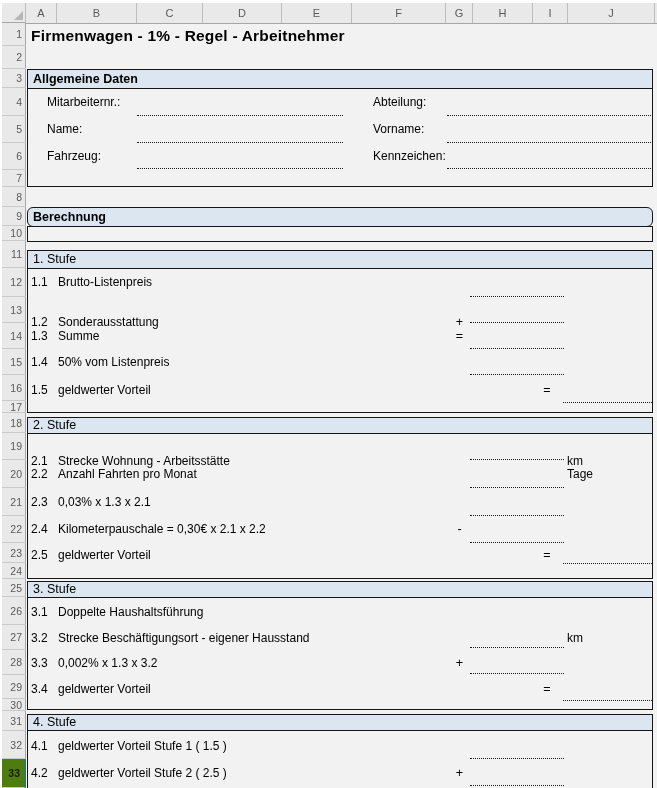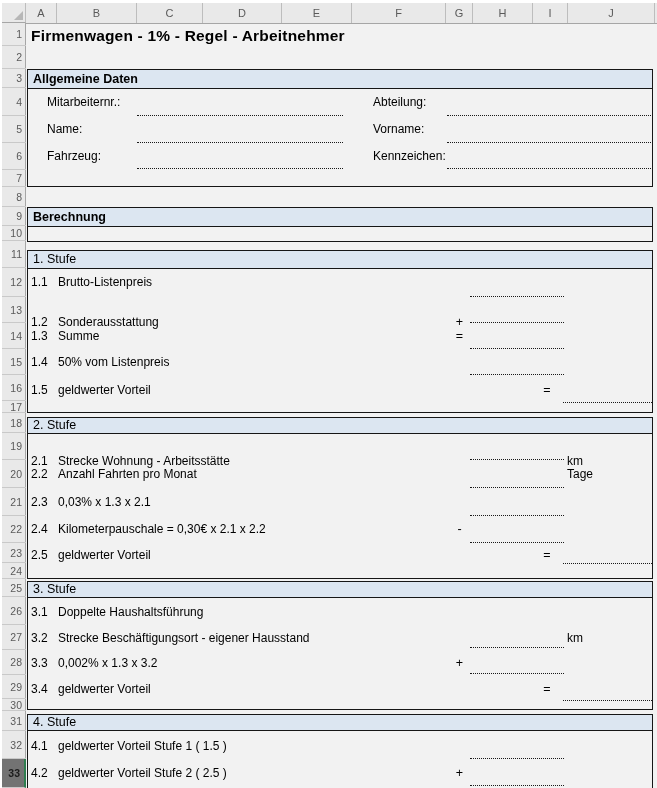--- a/index.html
+++ b/index.html
@@ -11,21 +11,21 @@
 
   
   #colhdr{position:absolute;left:2px;top:3px;width:655px;height:20px;background:#e9e9e9;border-bottom:1px solid #a6a6a6;}
   .colcell{position:absolute;top:0;height:20px;line-height:20px;text-align:center;font-size:11px;color:#5a5a5a;border-right:1px solid #bdbdbd;box-sizing:border-box;}
   #corner{position:absolute;left:2px;top:3px;width:24px;height:20px;background:#e9e9e9;border-right:1px solid #bdbdbd;border-bottom:1px solid #a6a6a6;box-sizing:border-box;}
   #corner .tri{position:absolute;right:2px;bottom:2px;width:0;height:0;border-left:9px solid transparent;border-bottom:9px solid #b7b7b7;}
 
   
   #rowhdr{position:absolute;left:2px;top:23px;width:24px;height:765px;background:#e9e9e9;border-right:1px solid #a6a6a6;box-sizing:border-box;}
   .rowcell{position:absolute;left:0;width:24px;text-align:right;padding-right:4px;box-sizing:border-box;font-size:10.5px;color:#5a5a5a;border-bottom:1px solid #c9c9c9;}
-  .rowcell.active{background:#737373;border-right:2px solid #2e7d4f;color:#1c1c1c;font-weight:bold;}
+  .rowcell.active{background:#4d7c0f;border-right:2px solid #2e7d4f;color:#1c1c1c;font-weight:bold;}
 
   
   .title{position:absolute;left:31px;top:24px;height:23px;line-height:23px;font-size:15.5px;font-weight:bold;letter-spacing:0.2px;}
   .box{position:absolute;left:27px;width:626px;border:1px solid #161616;box-sizing:border-box;}
   .band{position:absolute;left:27px;width:626px;background:#dce6f1;border:1px solid #161616;box-sizing:border-box;font-size:12.5px;padding-left:5px;}
   .band.bold{font-weight:bold;}
   .glabel{position:absolute;font-size:12px;margin-left:17px;}
   .dots{position:absolute;height:0;border-bottom:1px dotted #1a1a1a;}
   .fH{left:470px;width:94px;}
   .fJ{left:563px;width:89px;}
@@ -106,21 +106,21 @@
   <div class="glabel" style="left:30px;top:118px;height:22px;line-height:22px;">Name:</div>
   <div class="glabel" style="left:356px;top:118px;height:22px;line-height:22px;">Vorname:</div>
   <div class="dots" style="left:137px;top:142px;width:206px;"></div>
   <div class="dots" style="left:447px;top:142px;width:204px;"></div>
 
   <div class="glabel" style="left:30px;top:145px;height:22px;line-height:22px;">Fahrzeug:</div>
   <div class="glabel" style="left:356px;top:145px;height:22px;line-height:22px;">Kennzeichen:</div>
   <div class="dots" style="left:137px;top:168px;width:206px;"></div>
   <div class="dots" style="left:447px;top:168px;width:204px;"></div>
 
-  <div class="band bold" style="top:207px;height:20px;line-height:18px;">Berechnung</div>
+  <div class="band bold" style="top:207px;height:20px;line-height:18px;border-radius:6px;">Berechnung</div>
   <div class="box" style="top:226px;height:16px;"></div>
 
   <div class="band" style="top:250px;height:19px;line-height:17px;">1. Stufe</div>
   <div class="box" style="top:268px;height:145px;"></div>
 
   <div class="crow" style="top:272px;">
     <span class="cnum">1.1</span>
     <span class="clbl">Brutto-Listenpreis</span>
   </div>
   <div class="dots fH" style="top:296px;"></div>

